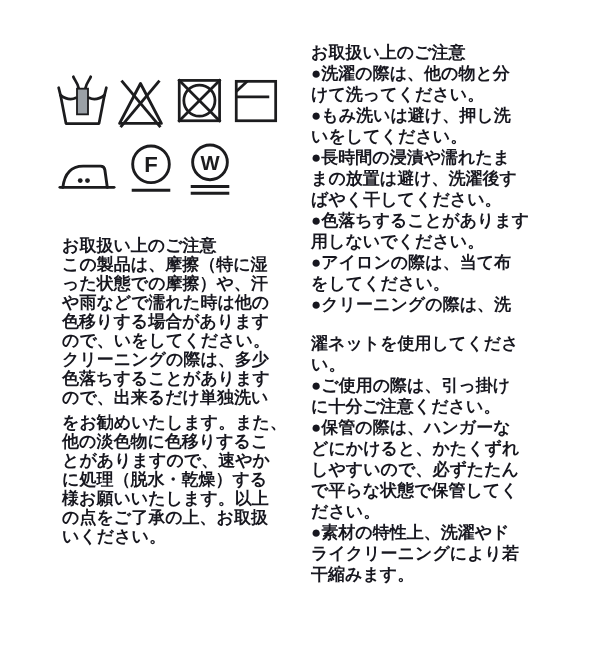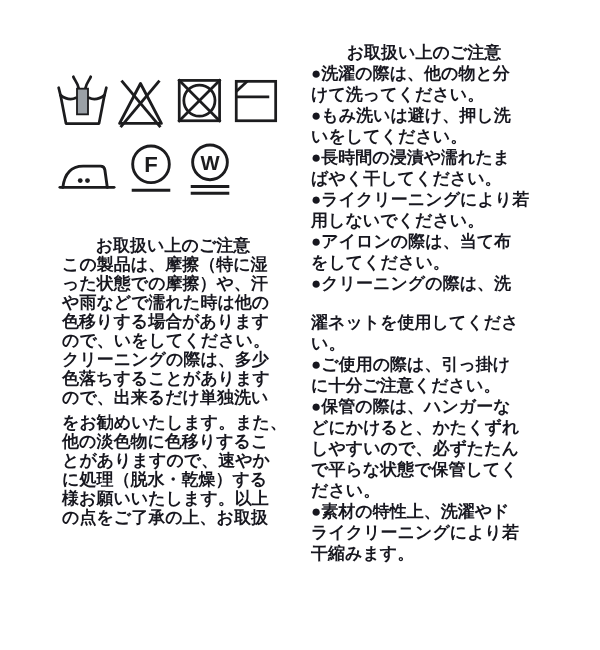--- a/index.html
+++ b/index.html
@@ -13,21 +13,21 @@
     position:relative;width:600px;height:650px;background:var(--bg);
     font-family:"Liberation Sans","DejaVu Sans",sans-serif;
     font-weight:bold;color:var(--text);overflow:hidden;
   }
   .symbol-row{position:absolute;display:flex;align-items:flex-start;}
   .row1{left:55px;top:72px;gap:2px;}
   .row2{left:55px;top:140px;gap:5px;}
   .sym{display:block;color:var(--symbol);}
   .sym path,.sym rect,.sym circle{vector-effect:none;}
   .col{position:absolute;}
-  .col .heading{text-align:center;}
+  .col .heading{}
   .left-col{left:62px;top:236px;width:222px;font-size:17px;line-height:19px;}
   .right-col{left:311px;top:42px;width:226px;font-size:17px;line-height:21px;}
   .left-col .block-gap{margin-top:6px;}
   .right-col .block-gap{margin-top:18px;}
   .line{white-space:nowrap;}
 </style>
 </head>
 <body>
 
 <div class="page">
@@ -108,33 +108,35 @@
         <div class="line">色落ちすることがあります</div>
         <div class="line">ので、出来るだけ単独洗い</div>
       </div>
     <div class="block block-gap">
         <div class="line">をお勧めいたします。また、</div>
         <div class="line">他の淡色物に色移りするこ</div>
         <div class="line">とがありますので、速やか</div>
         <div class="line">に処理（脱水・乾燥）する</div>
         <div class="line">様お願いいたします。以上</div>
         <div class="line">の点をご了承の上、お取扱</div>
+        <div class="line">いください。</div>
       </div>
   </div>
 
   <div class="col right-col">
     <div class="heading">お取扱い上のご注意</div>
     <div class="block">
         <div class="line">●洗濯の際は、他の物と分</div>
         <div class="line">けて洗ってください。</div>
         <div class="line">●もみ洗いは避け、押し洗</div>
         <div class="line">いをしてください。</div>
         <div class="line">●長時間の浸漬や濡れたま</div>
+        <div class="line">まの放置は避け、洗濯後す</div>
         <div class="line">ばやく干してください。</div>
-        <div class="line">●ライクリーニングにより若</div>
+        <div class="line">●色落ちすることがあります</div>
         <div class="line">用しないでください。</div>
         <div class="line">●アイロンの際は、当て布</div>
         <div class="line">をしてください。</div>
         <div class="line">●クリーニングの際は、洗</div>
       </div>
     <div class="block block-gap">
         <div class="line">濯ネットを使用してくださ</div>
         <div class="line">い。</div>
         <div class="line">●ご使用の際は、引っ掛け</div>
         <div class="line">に十分ご注意ください。</div>

